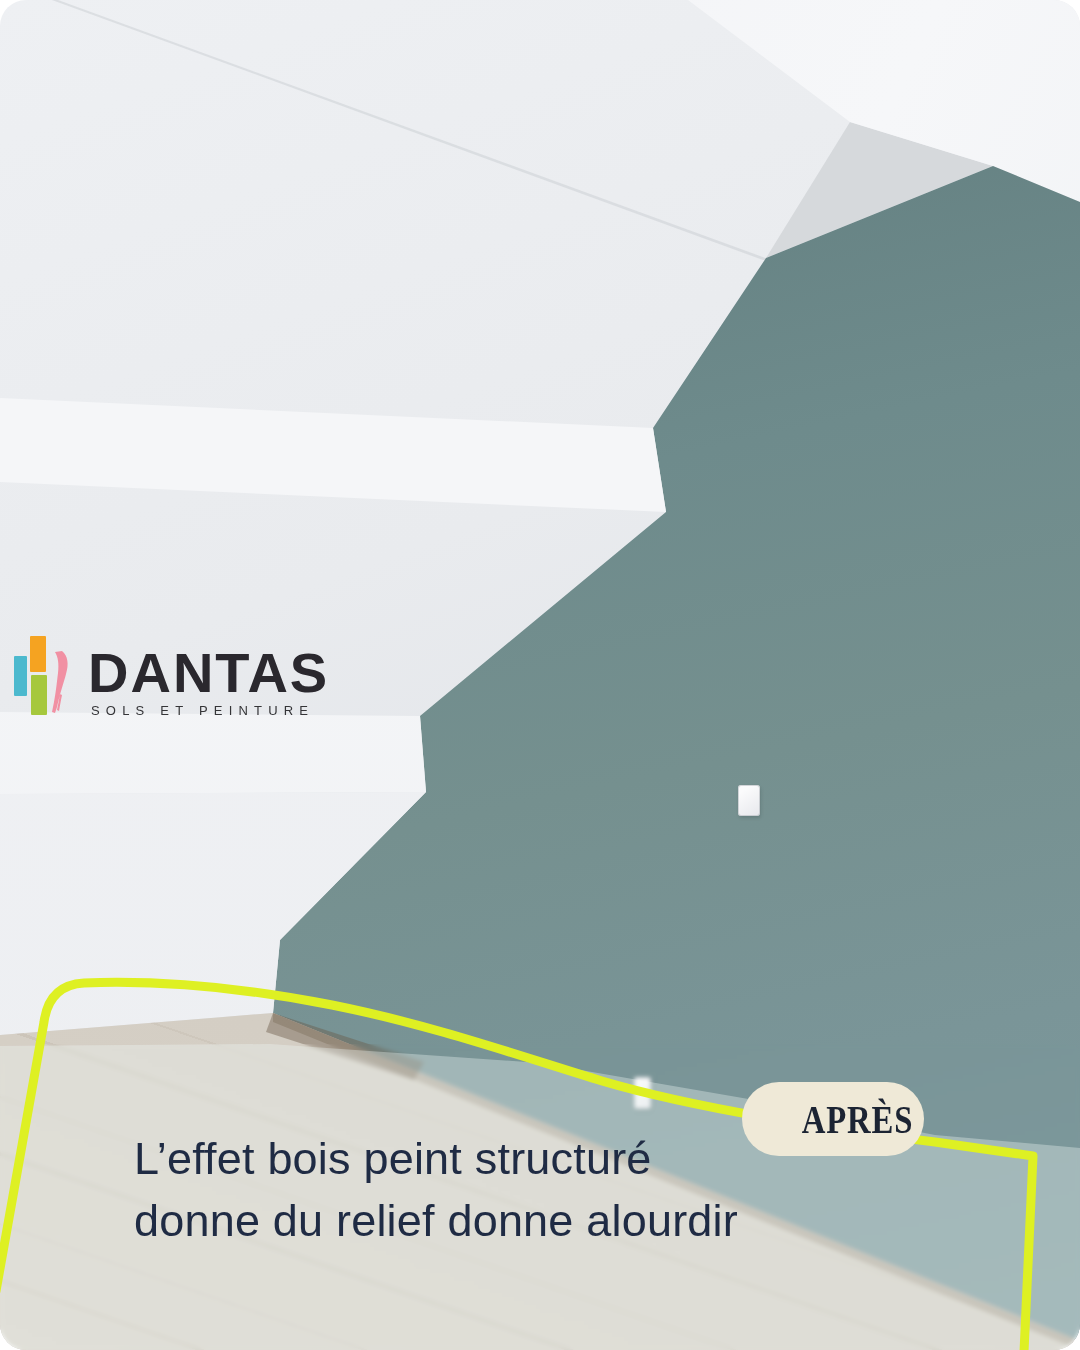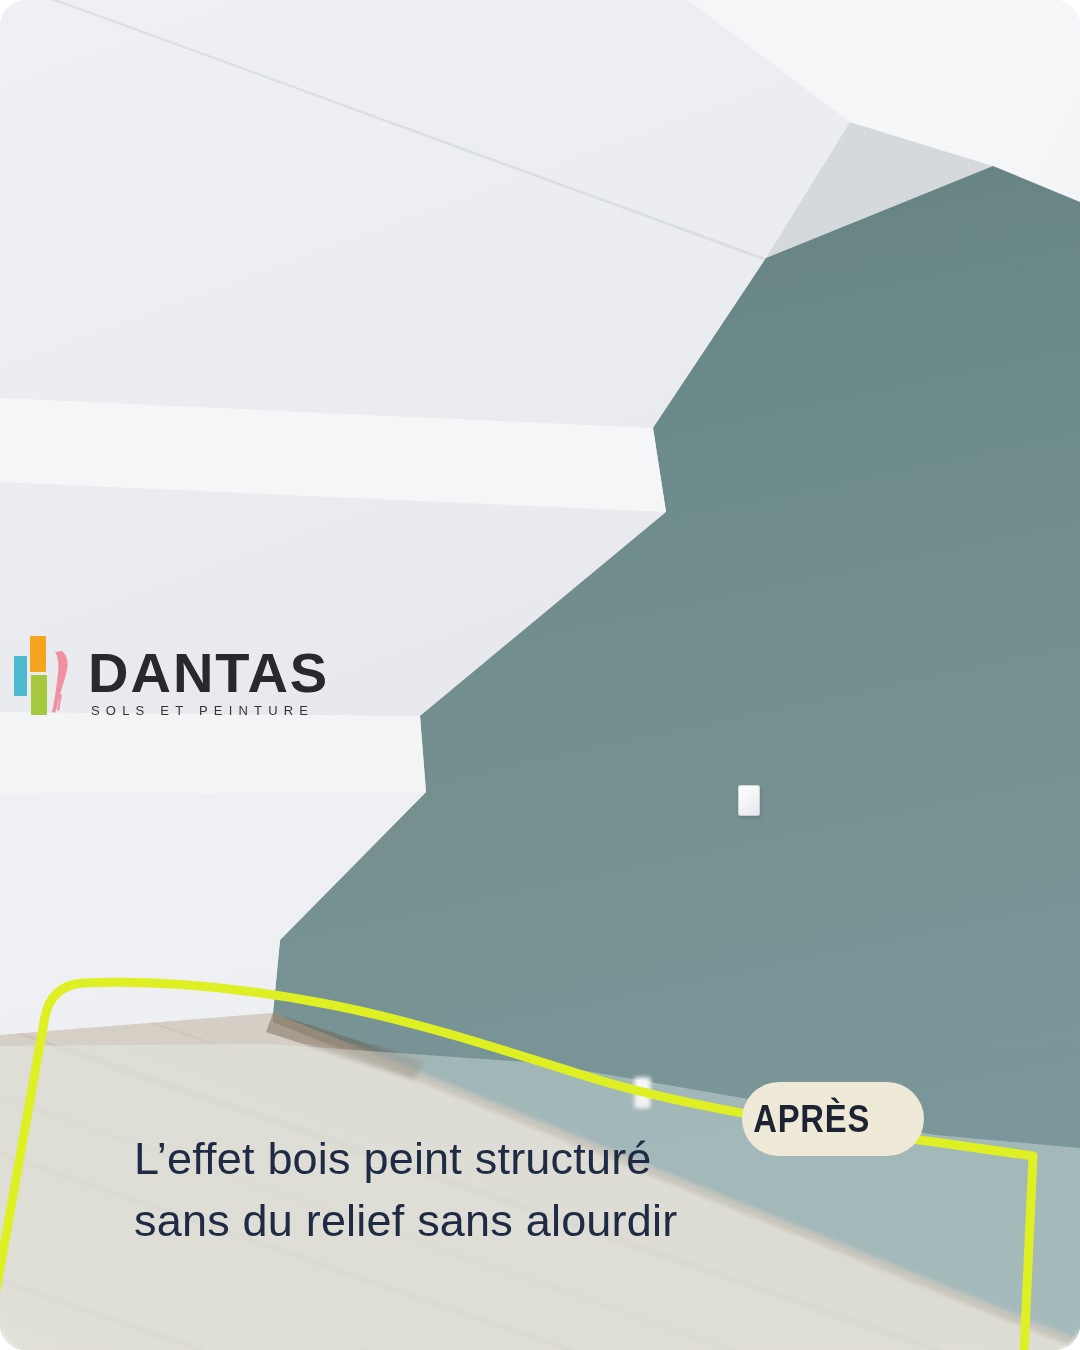--- a/index.html
+++ b/index.html
@@ -42,21 +42,21 @@
 
   
   .frosted-panel{clip-path:polygon(0 1046px,270px 1044px,540px 1063px,760px 1101px,935px 1135px,1080px 1148px,1080px 1350px,0 1350px);
     background:rgba(241,248,247,.34);backdrop-filter:blur(2px);}
 
   
   .outline-svg{position:absolute;inset:0;pointer-events:none;}
 
   
   .badge{position:absolute;left:742px;top:1082px;width:182px;height:74px;border-radius:37px;
-    background:#efe9d7;display:flex;align-items:center;justify-content:flex-start;}
+    background:#efe9d7;display:flex;align-items:center;justify-content:flex-end;font-family:Liberation Serif, serif;}
   .badge span{font-size:39px;font-weight:bold;letter-spacing:1px;color:#1c2433;
     transform:scaleX(.84);transform-origin:center;}
 
   
   .caption{position:absolute;left:92px;top:1128px;color:#1f2b44;font-size:45px;
     line-height:62px;letter-spacing:.2px;margin-left:42px;}
 
   
   .logo{position:absolute;left:14px;top:630px;display:flex;align-items:center;}
   .logo-mark{position:relative;width:72px;height:90px;flex:0 0 auto;}
@@ -97,21 +97,21 @@
              C 700 1110 850 1132 935 1142
              L 1033 1156 L 1024 1352" fill="none" stroke="#def023" stroke-width="9" stroke-linecap="round" stroke-linejoin="round"></path>
   </svg>
 
   <div class="badge">
     <span>APRÈS</span>
   </div>
 
   <div class="caption">
     <div>L’effet bois peint structuré</div>
-    <div>sans du relief sans alourdir</div>
+    <div>donne du relief donne alourdir</div>
   </div>
 
   <div class="logo">
     <div class="logo-mark">
       <div class="bar bar-blue"></div>
       <div class="bar bar-orange"></div>
       <div class="bar bar-green"></div>
       <svg class="brush" width="26" height="64" viewBox="0 0 26 64">
         <path d="M15 1 C21 6 22 14 19 24 C17 32 13 43 10 57 L8 63 L5 62 L7 52 C9 41 10 31 11 23 C12 13 11 7 8 2 Z
                  M13 44 C12 50 11 55 10 60 L12 61 C13 55 14 50 15 45 Z" fill="#f190a3"></path>

